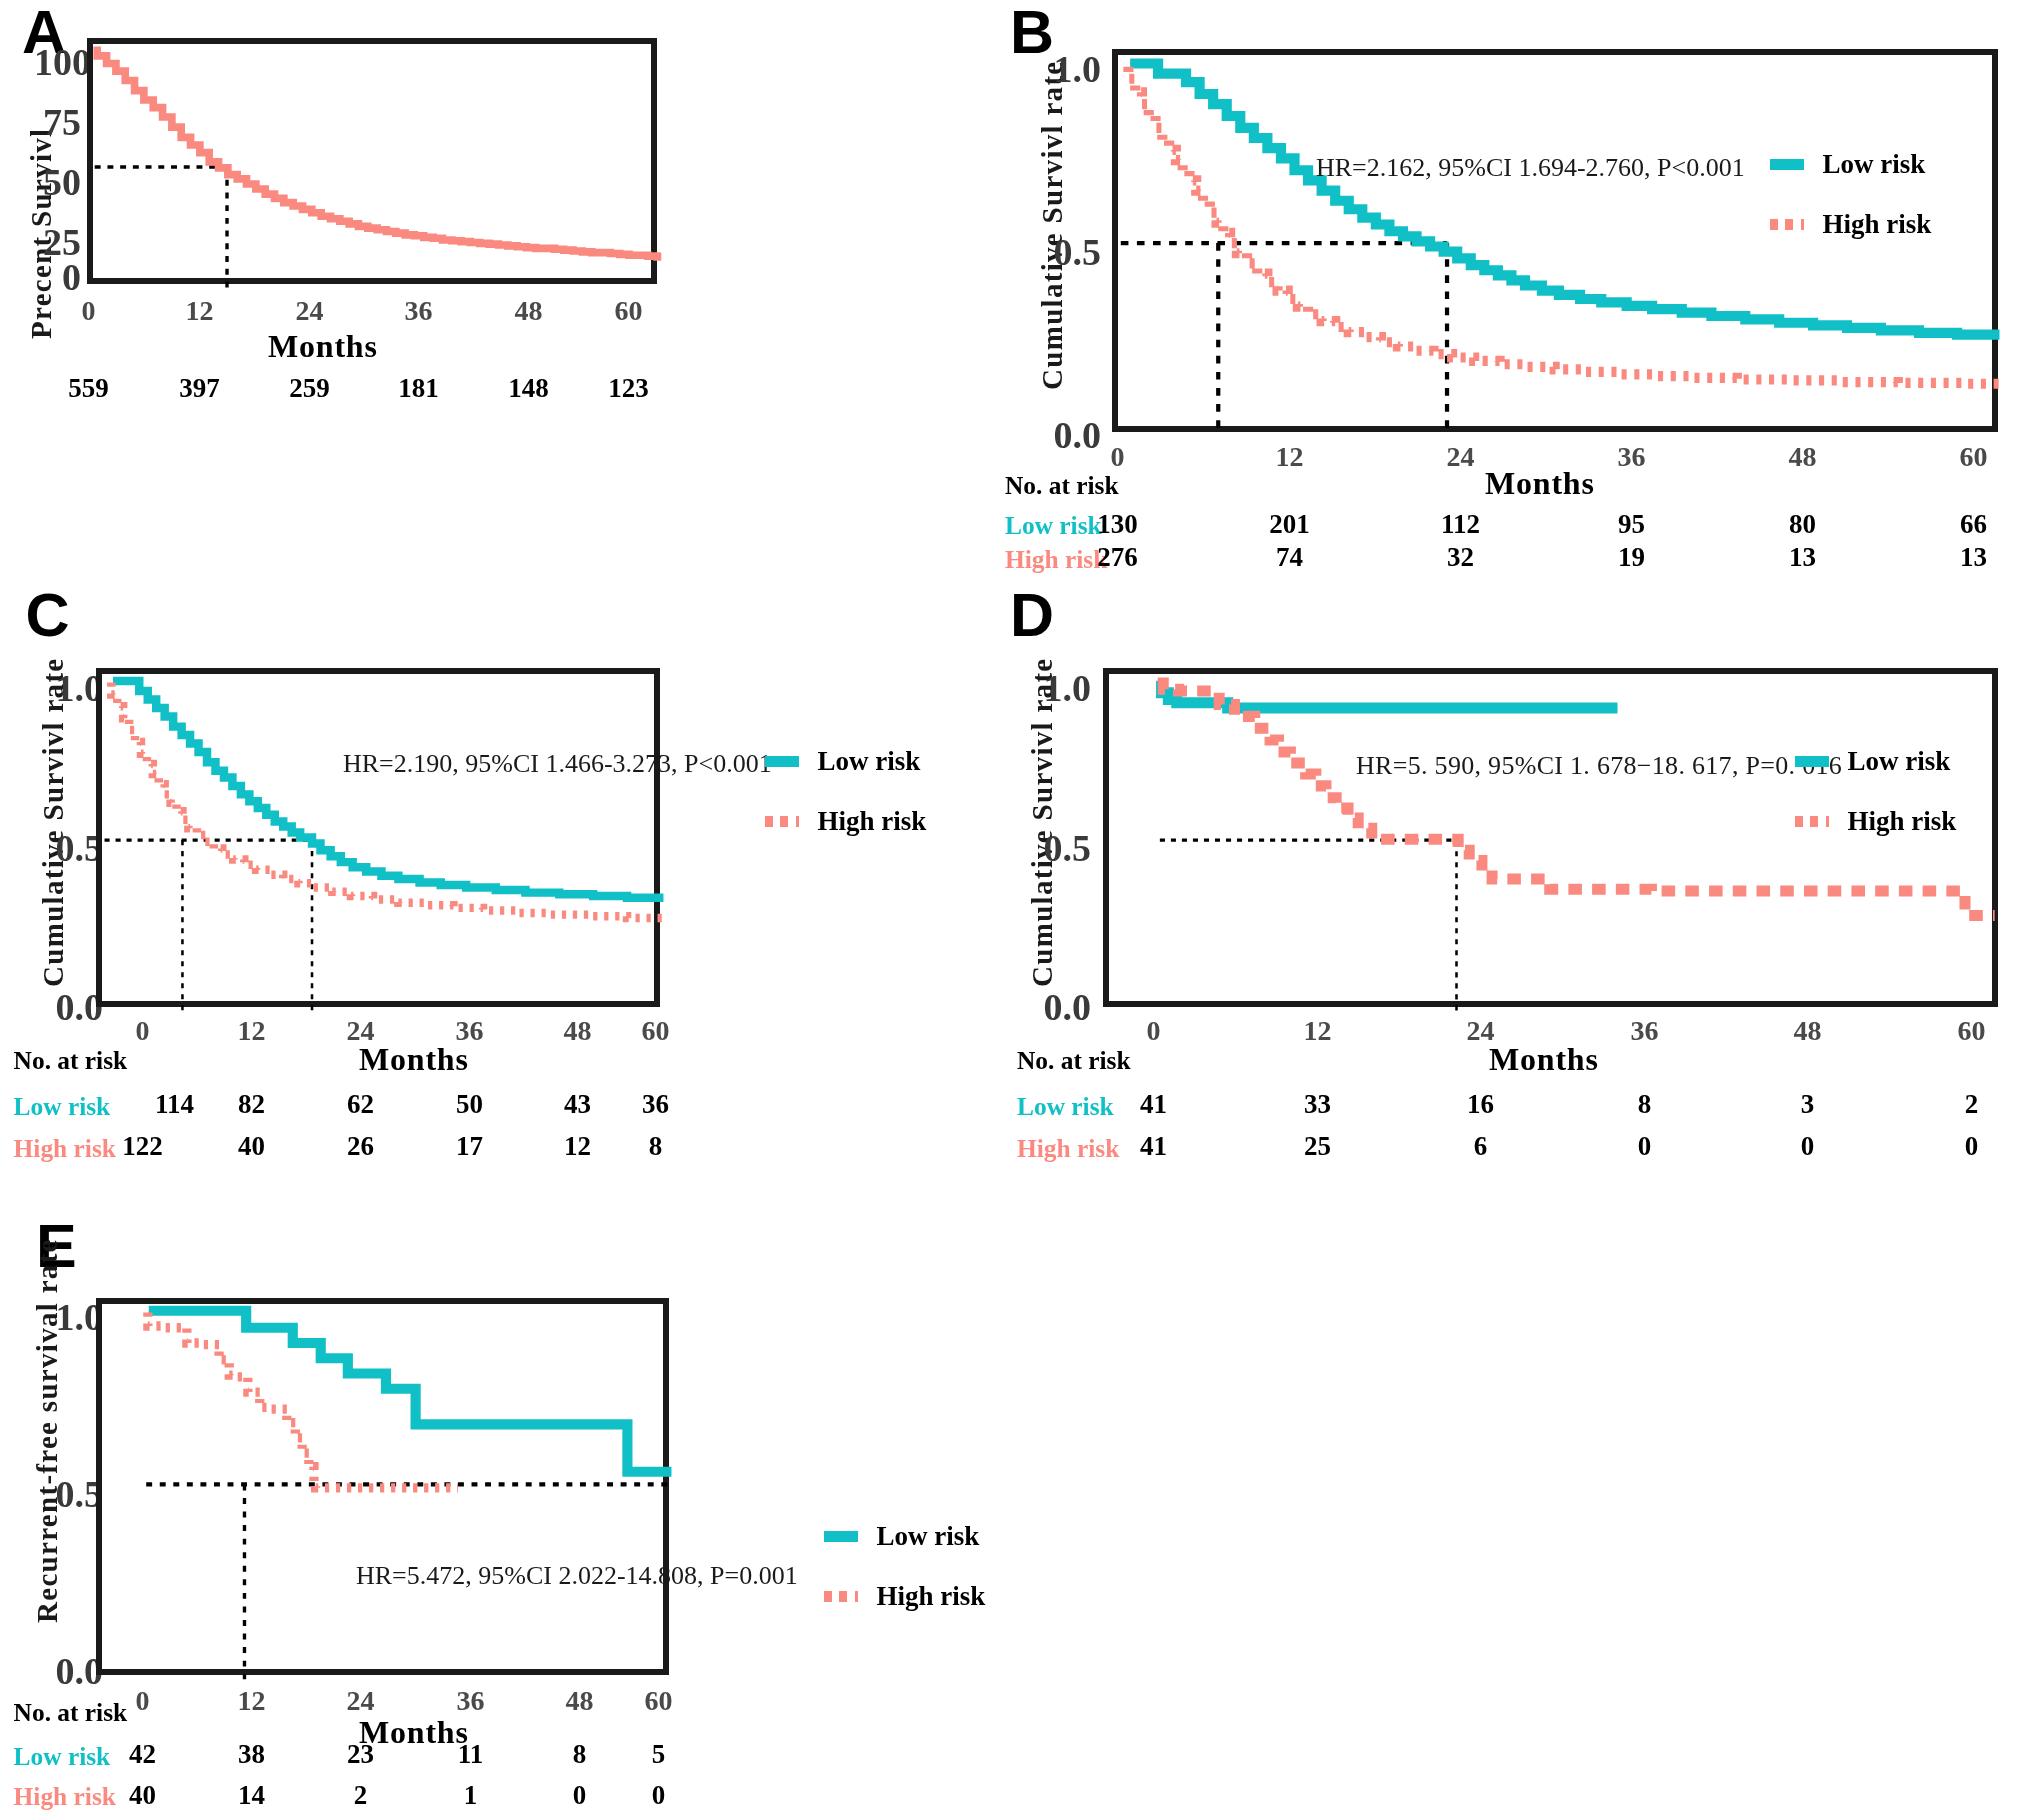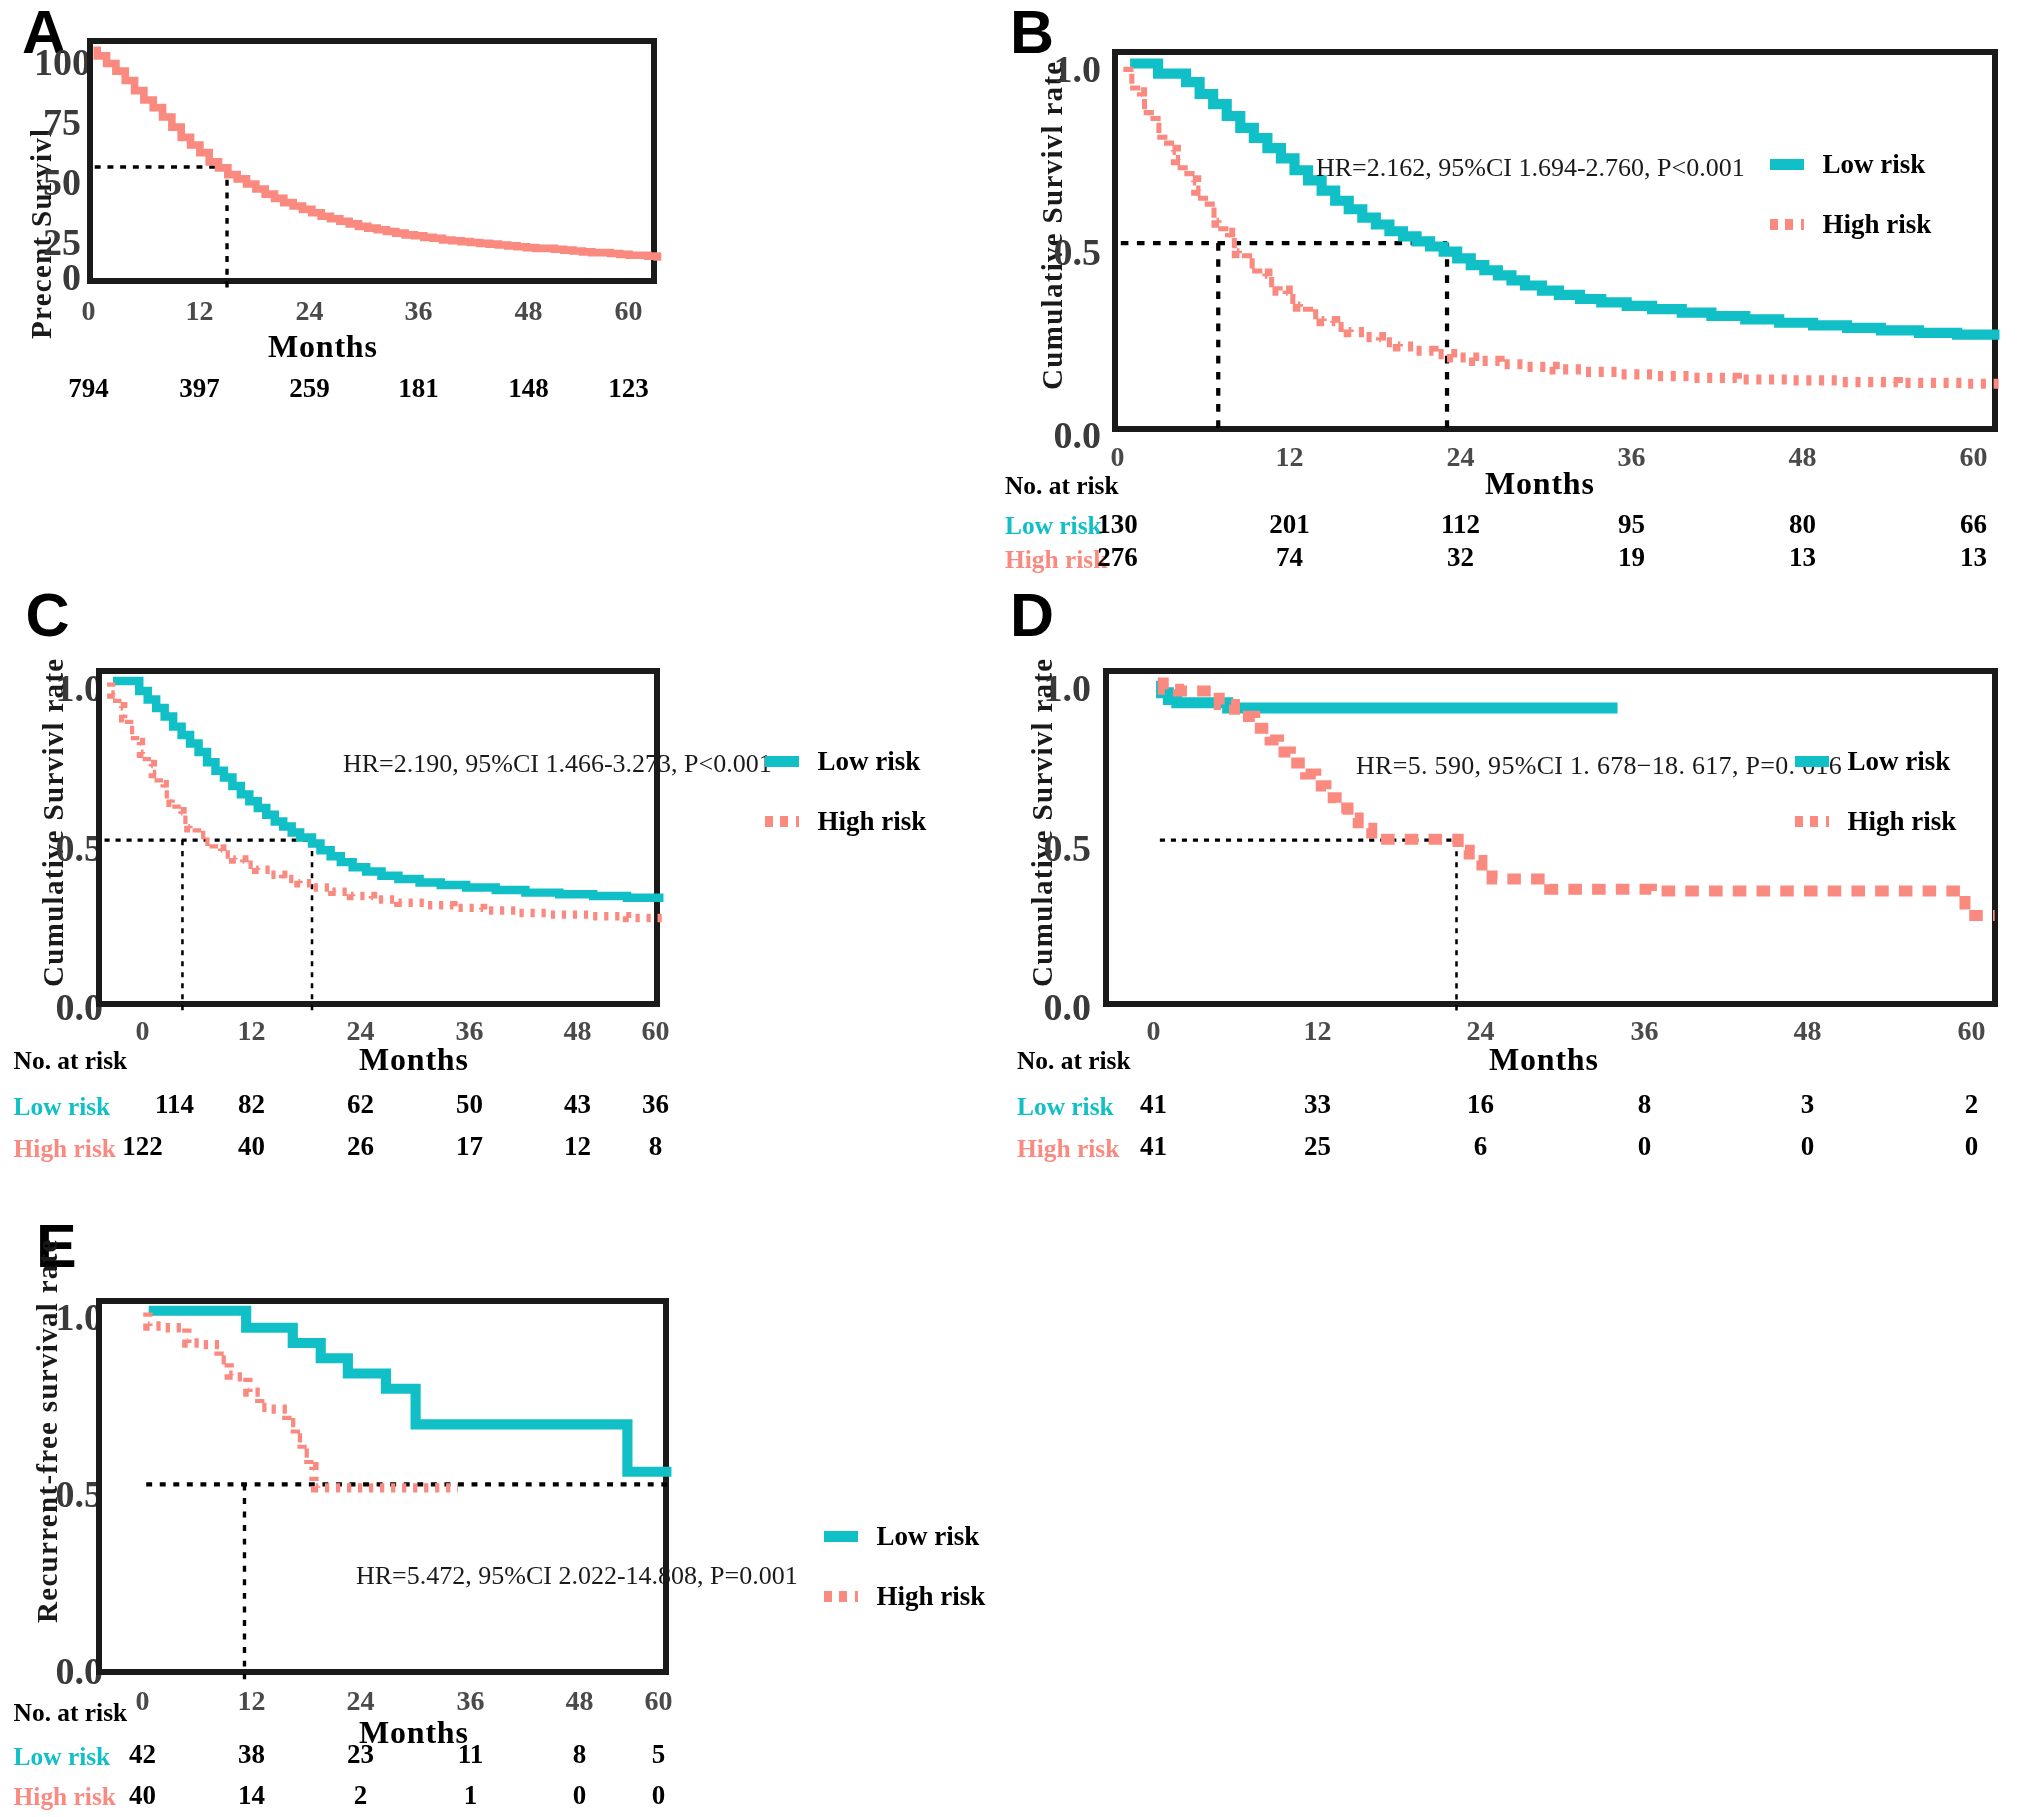--- a/index.html
+++ b/index.html
@@ -53,21 +53,21 @@
 
   <div class="xtick" style="left:64px;top:295px;width:49px;">0</div>
   <div class="xtick" style="left:175px;top:295px;width:49px;">12</div>
   <div class="xtick" style="left:285px;top:295px;width:49px;">24</div>
   <div class="xtick" style="left:394px;top:295px;width:49px;">36</div>
   <div class="xtick" style="left:504px;top:295px;width:49px;">48</div>
   <div class="xtick" style="left:604px;top:295px;width:49px;">60</div>
 
   <div class="xaxlab" style="left:268px;top:328px;">Months</div>
 
-  <div class="risknum" style="left:64px;top:373px;width:49px;">794</div>
+  <div class="risknum" style="left:64px;top:373px;width:49px;">559</div>
   <div class="risknum" style="left:175px;top:373px;width:49px;">397</div>
   <div class="risknum" style="left:285px;top:373px;width:49px;">259</div>
   <div class="risknum" style="left:394px;top:373px;width:49px;">181</div>
   <div class="risknum" style="left:504px;top:373px;width:49px;">148</div>
   <div class="risknum" style="left:604px;top:373px;width:49px;">123</div>
 </div>
 
 <div class="panel">
   <div class="panel-letter" style="left:1010px;top:1.7px;">B</div>
   <div class="ylab" style="left:1036px;top:390px;">Cumulative Survivl rate</div>

